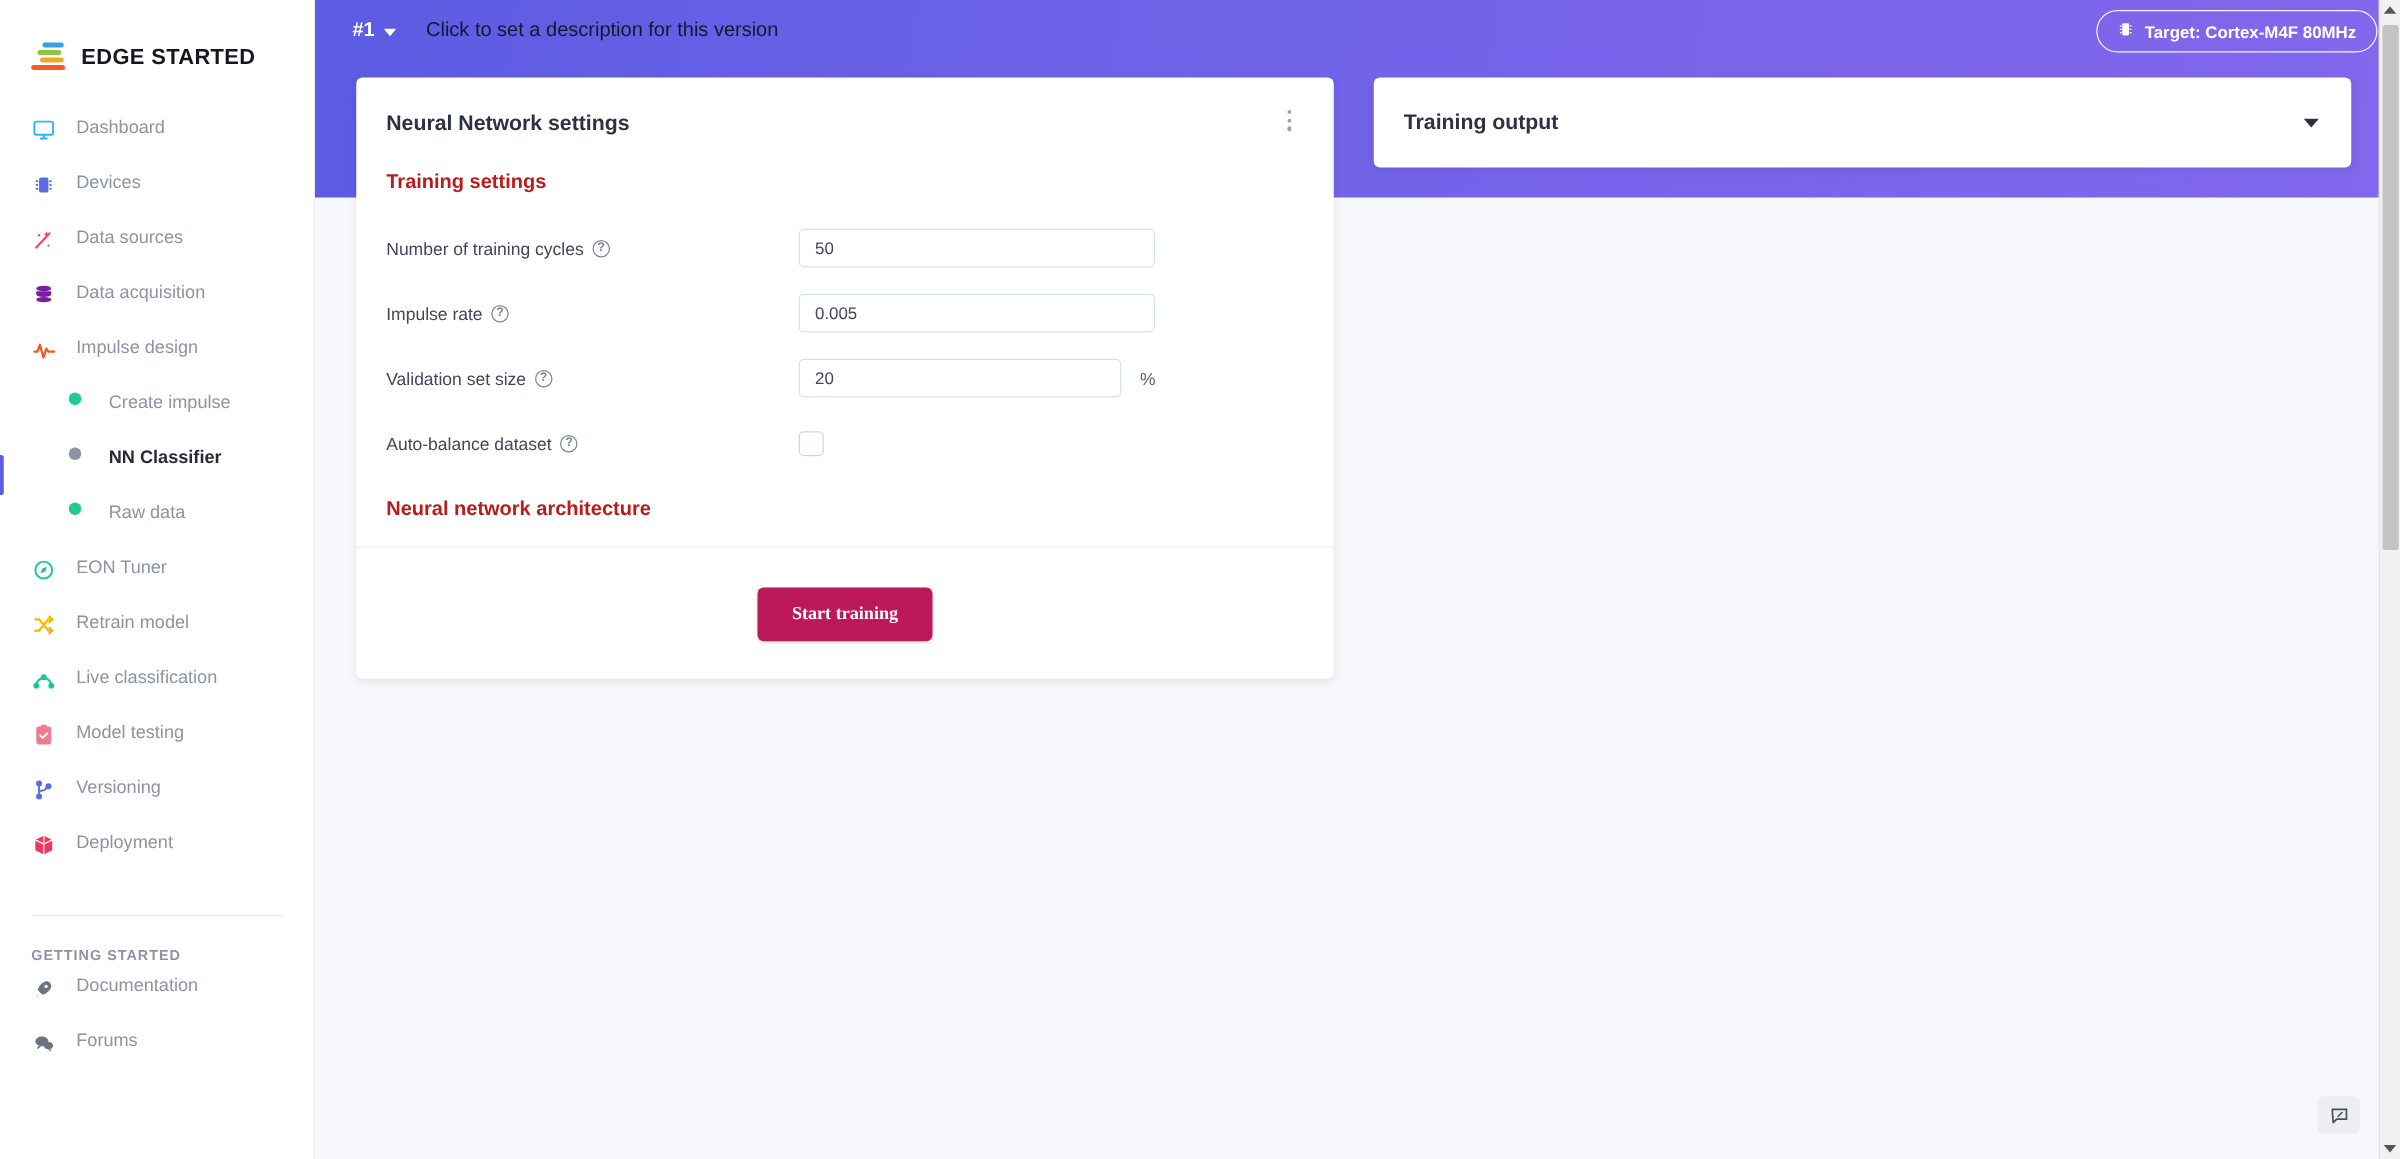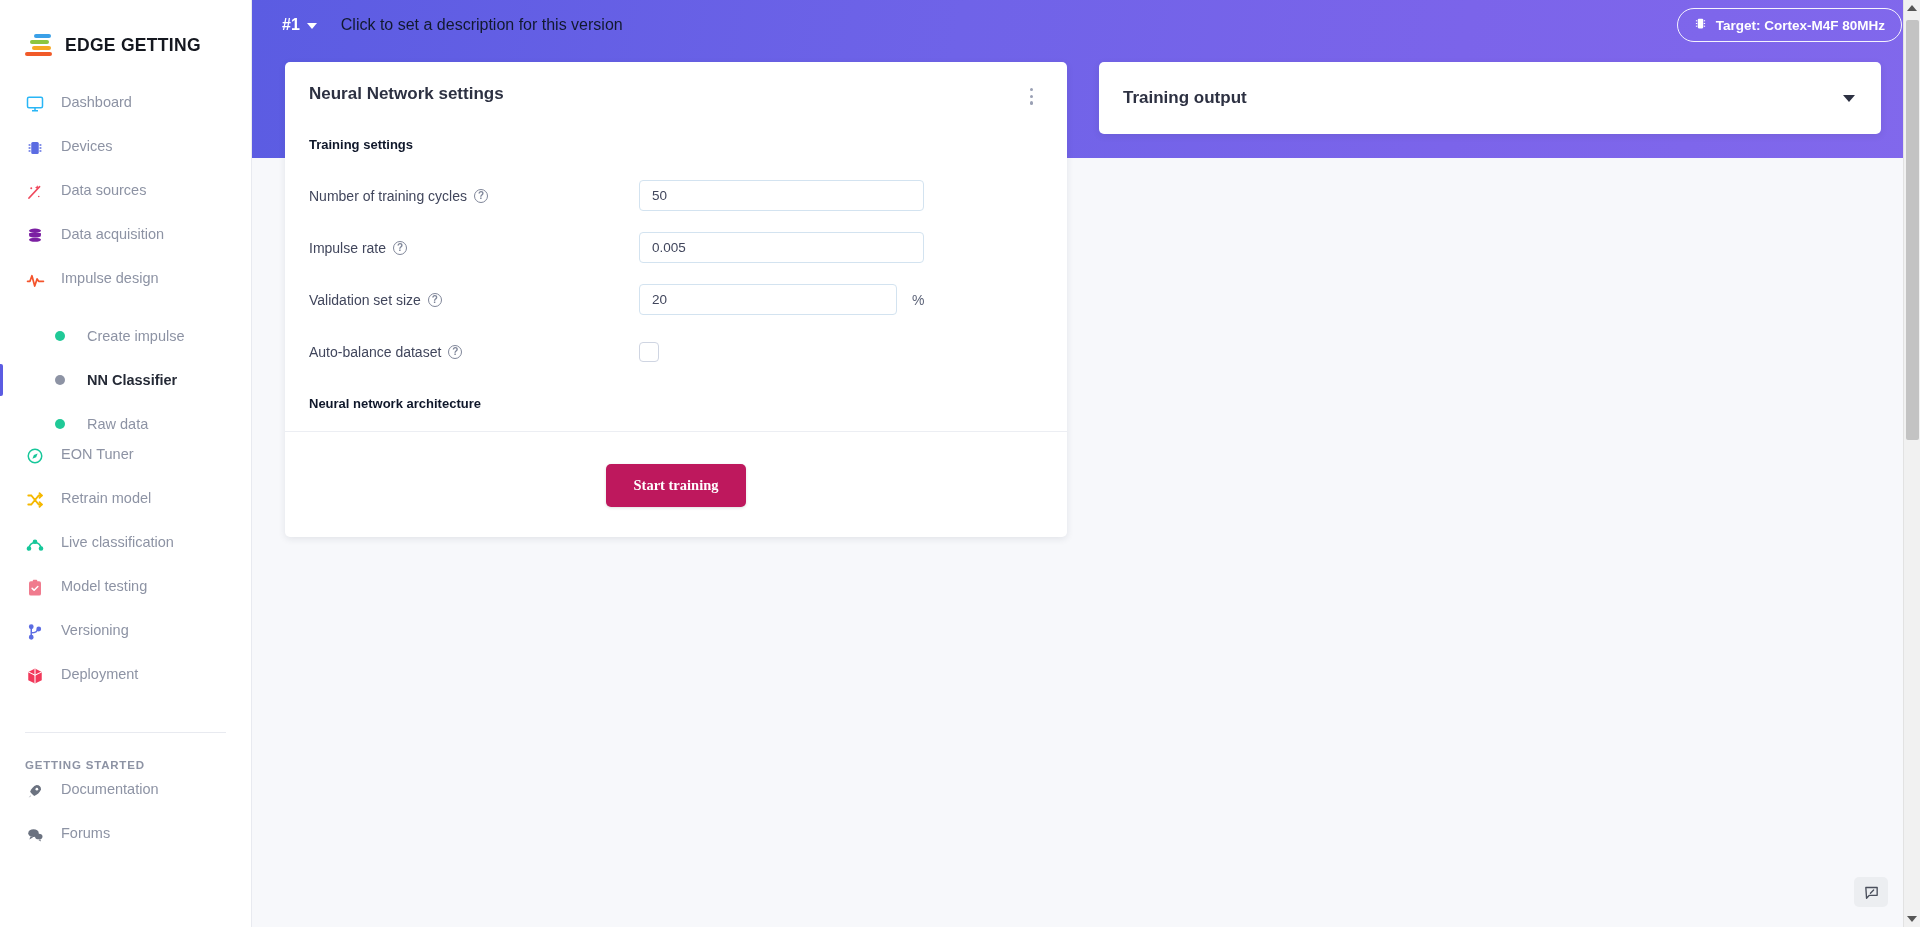--- a/index.html
+++ b/index.html
@@ -72,21 +72,21 @@
     flex: 0 0 20px;
   }
   .nav-item .label {
     font-size: 14.5px;
     color: #8d93a4;
     white-space: nowrap;
   }
 
   .sub-item {
     display: flex;
-    align-items: center;
+    align-items: flex-start;
     height: 44px;
     padding-left: 55px;
     gap: 22px;
     cursor: pointer;
     position: relative;
   }
   .sub-item .dot {
     width: 10px; height: 10px; border-radius: 50%;
     background: #20c997;
     flex: 0 0 10px;
@@ -189,42 +189,42 @@
     background: #ffffff;
     border-radius: 5px;
     box-shadow: 0 2px 7px rgba(40,46,70,0.10);
   }
 
   
   .nn-card { width: 782px; flex: 0 0 782px; padding-bottom: 30px; }
 
   .card-title-row {
     display: flex;
-    align-items: flex-start;
+    align-items: flex-end;
     justify-content: space-between;
     padding: 22px 28px 20px 24px;
   }
   .card-title {
     font-size: 17px;
     font-weight: 700;
     color: #2d3142;
   }
   .kebab {
     display: flex; flex-direction: column; gap: 3.2px;
     cursor: pointer; padding: 4px 6px;
   }
   .kebab span {
     width: 3.4px; height: 3.4px; border-radius: 50%;
     background: #9aa0b4; display: block;
   }
 
   .sub-head {
-    font-size: 13px;
-    font-weight: 700;
-    color: #0f172a;
+    font-size: 16px;
+    font-weight: 700;
+    color: #b91c1c;
     padding: 8px 24px 18px 24px;
   }
   .sub-head.arch {
     padding-top: 18px;
     padding-bottom: 20px;
     border-bottom: 1px solid #eceef3;
   }
 
   .form-row {
     display: flex;
@@ -399,21 +399,21 @@
 
   <aside class="sidebar">
 
     <div class="logo-row">
       <div class="logo-mark">
         <span class="logo-bar lb1"></span>
         <span class="logo-bar lb2"></span>
         <span class="logo-bar lb3"></span>
         <span class="logo-bar lb4"></span>
       </div>
-      <div class="logo-text">EDGE GETTING</div>
+      <div class="logo-text">EDGE STARTED</div>
     </div>
 
     <nav class="nav">
 
       <div class="nav-item">
         <span class="ico">
           <svg width="18" height="18" viewBox="0 0 24 24" fill="none" stroke="#29b6f6" stroke-width="2">
             <rect x="2" y="3" width="20" height="14" rx="2"></rect>
               <path d="M8 21h8M12 17v4"></path>
           </svg>

